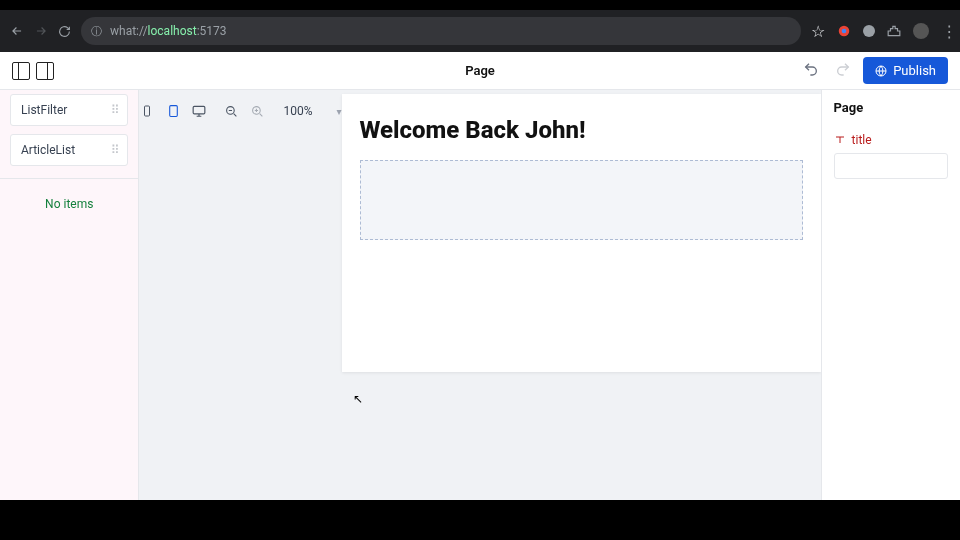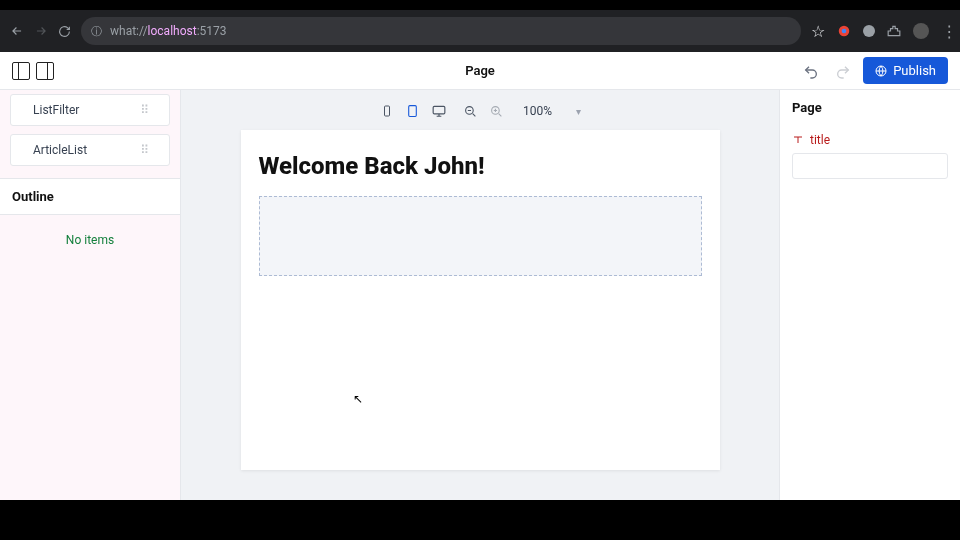--- a/index.html
+++ b/index.html
@@ -3,49 +3,49 @@
   <meta charset="utf-8">
   <style>
     *{box-sizing:border-box;margin:0;padding:0;font-family:-apple-system,BlinkMacSystemFont,"Segoe UI",Roboto,sans-serif}
     html,body{width:960px;height:540px;overflow:hidden;background:#000}
     .os-bar{height:10px;background:#000}
     .browser-chrome{height:42px;background:#202124;display:flex;align-items:center;padding:0 10px;gap:10px}
     .nav-icon{color:#9aa0a6;width:16px;height:16px;display:flex;align-items:center;justify-content:center}
     .address-bar{flex:0 0 auto;width:720px;height:28px;background:#35363a;border-radius:14px;display:flex;align-items:center;padding:0 10px;gap:8px}
     .address-icon{color:#9aa0a6;font-size:11px}
     .url{color:#9aa0a6;font-size:12px}
-    .url .host{color:#f0abfc}
+    .url .host{color:#86efac}
     .chrome-right{margin-left:auto;display:flex;align-items:center;gap:12px;color:#9aa0a6}
     .chrome-right .star{color:#e8eaed}
     .app{position:relative;height:448px;background:#fff;display:flex;flex-direction:column}
     .topbar{height:38px;border-bottom:1px solid #e5e7eb;display:flex;align-items:center;padding:0 12px}
     .topbar-left{display:flex;gap:6px}
     .panel-icon{width:18px;height:18px;border:1.5px solid #222;border-radius:2px;display:flex}
     .panel-icon .split{width:6px;border-right:1.5px solid #222}
     .panel-icon.right .split{border-right:none;border-left:1.5px solid #222;margin-left:auto;width:6px}
     .topbar-center{position:absolute;left:50%;transform:translateX(-50%);font-size:13px;font-weight:600;color:#111}
-    .topbar-right{margin-left:auto;display:flex;align-items:flex-end;gap:8px}
+    .topbar-right{margin-left:auto;display:flex;align-items:flex-start;gap:8px}
     .icon-btn{width:24px;height:24px;display:flex;align-items:center;justify-content:center;color:#6b7280}
     .publish-btn{background:#1658d9;color:#fff;border:none;border-radius:4px;padding:6px 12px;font-size:13px;display:flex;align-items:center;gap:6px;cursor:pointer}
     .workspace{flex:1;display:flex;overflow:hidden}
     .sidebar-left{width:181px;border-right:1px solid #e5e7eb;background:#fff;display:flex;flex-direction:column}
     .section-header{padding:10px 12px;font-size:13px;font-weight:700;color:#111}
     .components-list{padding:4px 10px;background:#fef6fa}
-    .comp-item{background:#fff;border:1px solid #e5e7eb;border-radius:3px;padding:8px 22px;margin-bottom:8px;display:flex;align-items:flex-end;justify-content:space-between;font-size:12px;color:#374151}
+    .comp-item{background:#fff;border:1px solid #e5e7eb;border-radius:3px;padding:8px 10px;margin-bottom:8px;display:flex;align-items:flex-end;justify-content:space-between;font-size:12px;color:#374151}
     .drag-handle{color:#c4c7cc;letter-spacing:-2px;font-size:12px}
     .outline-body{flex:1;background:#fef6fa;text-align:center;padding-top:18px;color:#15803d;font-size:12px;border-top:1px solid #e5e7eb}
     .outline-hdr{border-top:1px solid #e5e7eb}
-    .canvas-area{flex:1;background:#f0f2f5;display:flex;flex-direction:column}
+    .canvas-area{flex:1;background:#f0f2f5;display:flex;flex-direction:row}
     .canvas-toolbar{height:36px;display:flex;align-items:center;justify-content:center;gap:16px;padding-top:6px}
     .ct-group{display:flex;gap:10px;align-items:center}
     .ct-icon{width:16px;height:16px;display:flex;align-items:center;justify-content:center;color:#4b5563}
     .ct-icon.active{color:#1658d9}
     .zoom-text{font-size:12px;color:#374151;margin-left:8px}
     .chev{color:#9ca3af;font-size:10px;margin-left:14px}
-    .canvas-frame{margin:4px auto 0;width:479px;height:340px;background:#fff;box-shadow:0 1px 3px rgba(0,0,0,.08);padding:22px 18px}
+    .canvas-frame{margin:4px auto 0;width:479px;height:278px;background:#fff;box-shadow:0 1px 3px rgba(0,0,0,.08);padding:22px 18px}
     .h1{font-size:24px;font-weight:800;color:#111}
     .sub{margin-top:10px;font-size:15px;color:#5f6773}
     .dropzone{margin-top:16px;height:80px;border:1.5px dashed #adbbd4;background:#f3f5f9}
     .cursor{position:absolute;left:353px;top:340px;font-size:12px;color:#000;pointer-events:none}
     .sidebar-right{width:181px;border-left:1px solid #e5e7eb;background:#fff}
     .prop-list{padding:8px 12px}
     .prop-row{display:flex;align-items:center;gap:6px;font-size:12px;color:#b91c1c;margin-bottom:6px}
     .prop-input{width:100%;height:26px;border:1px solid #e5e7eb;border-radius:3px}
     .bottom-bar{height:40px;background:#000}
     svg{display:block}
@@ -134,21 +134,20 @@
       <div class="components-list">
         <div class="comp-item">
           <span>ListFilter</span>
           <span class="drag-handle">⠿</span>
         </div>
         <div class="comp-item">
           <span>ArticleList</span>
           <span class="drag-handle">⠿</span>
         </div>
       </div>
-      <div class="section-header outline-hdr">Outline</div>
       <div class="outline-body">No items</div>
     </div>
 
     <div class="canvas-area">
       <div class="canvas-toolbar">
         <div class="ct-group">
           <div class="ct-icon">
               <svg width="12" height="14" viewBox="0 0 24 24" fill="none" stroke="currentColor" stroke-width="2">
                 <rect x="7" y="2" width="10" height="20" rx="2"></rect>
               </svg>

